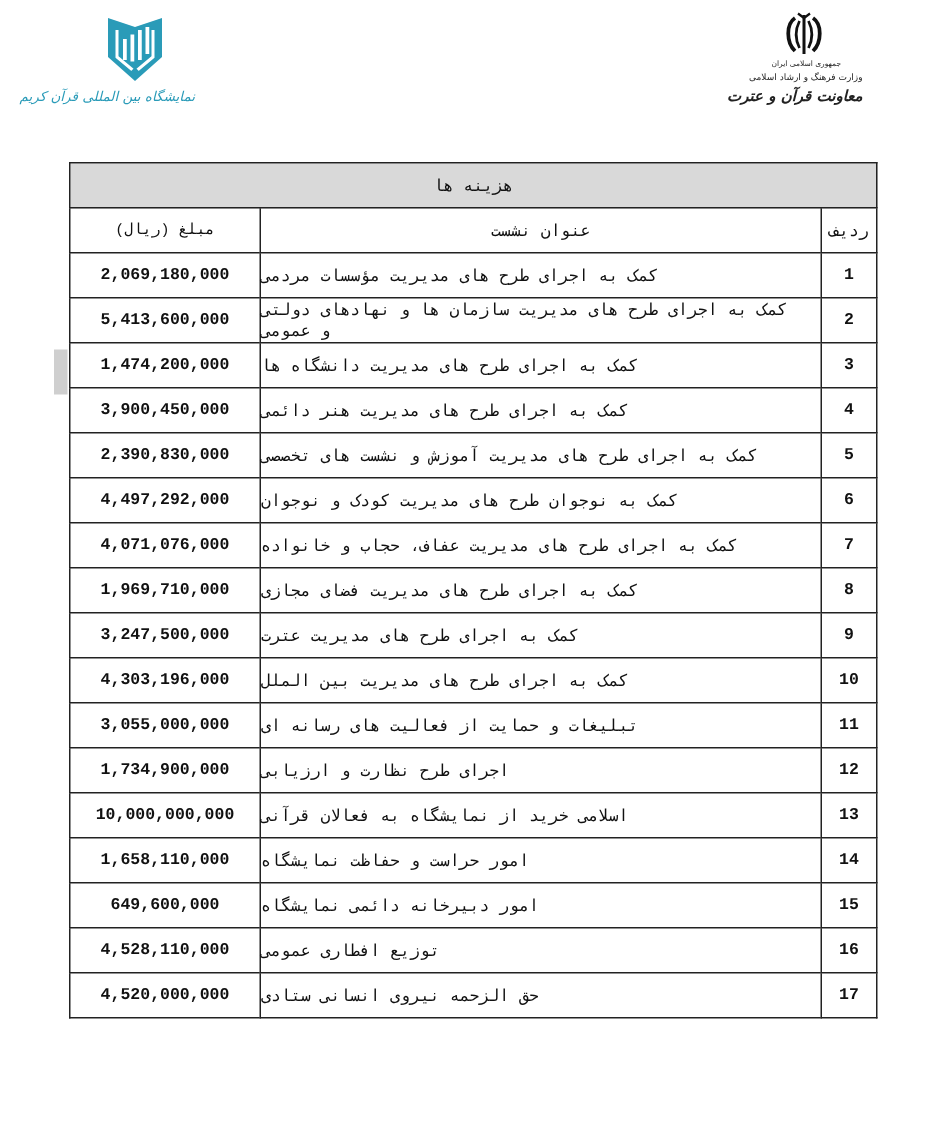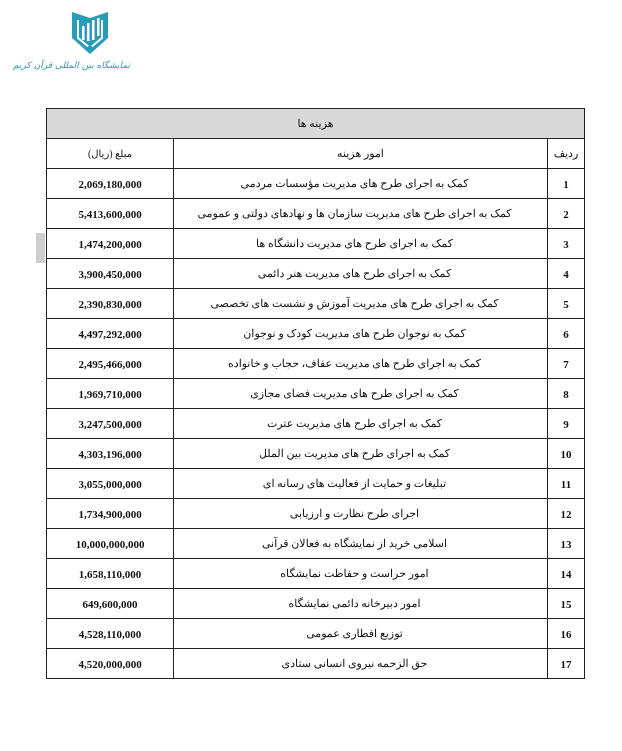--- a/index.html
+++ b/index.html
@@ -9,26 +9,26 @@
     .logo-left .mark { position: absolute; left: 18px; top: 2px; width: 44px; height: 50px; }
     .logo-left .caption { position: absolute; left: 0; top: 54px; width: 80px; text-align: right; font-size: 9px; color: #2a9bb8; font-style: italic; direction: rtl; white-space: nowrap; }
     .logo-right { position: absolute; left: 500px; top: 6px; width: 80px; height: 80px; }
     .logo-right .emblem { position: absolute; left: 22px; top: 2px; width: 28px; height: 30px; }
     .logo-right .line { position: absolute; left: 0; width: 75px; text-align: center; direction: rtl; white-space: nowrap; color: #222; }
     .logo-right .l1 { top: 34px; font-size: 5px; }
     .logo-right .l2 { top: 42px; font-size: 6px; }
     .logo-right .l3 { top: 53px; font-size: 10px; font-weight: bold; font-style: italic; }
     .title { position: absolute; left: 140px; top: 50px; width: 355px; text-align: center; direction: rtl; font-weight: bold; font-size: 13px; white-space: nowrap; }
     .scroll-stub { position: absolute; left: 36px; top: 233px; width: 9px; height: 30px; background: #cfcfcf; }
-    table.costs { position: absolute; left: 46px; top: 108px; width: 539px; border-collapse: collapse; direction: rtl; font-family: Liberation Serif, serif; }
+    table.costs { position: absolute; left: 46px; top: 108px; width: 539px; border-collapse: collapse; direction: rtl; font-family: Liberation Mono, monospace; }
     table.costs td, table.costs th { border: 1px solid #222; padding: 0; height: 29px; font-size: 11px; }
     .caption-row th { background: #d9d9d9; height: 32px; font-weight: normal; font-size: 11px; text-align: center; }
     .head-row th { font-weight: normal; height: 27px; }
     .c-num { width: 36px; text-align: center; font-weight: bold; font-size: 12px; margin-top: 16px; }
-    .c-title { text-align: center; padding-right: 12px !important; }
+    .c-title { text-align: left; padding-right: 12px !important; }
     .c-amt { width: 126px; text-align: center; font-weight: bold; direction: ltr; font-size: 12.5px; }
     .head-row .c-num { font-weight: normal; font-size: 11px; }
     .head-row .c-title { text-align: center; padding-right: 0 !important; }
     .head-row .c-amt { font-weight: normal; font-size: 10px; direction: rtl; }
   </style>
 </head>
 <body>
 
 <div class="header">
   <div class="logo-left">
@@ -38,32 +38,45 @@
       <rect x="14" y="18" width="2.5" height="14" fill="#fff"></rect>
       <rect x="19" y="15" width="2.5" height="18" fill="#fff"></rect>
       <rect x="24" y="12" width="2.5" height="20" fill="#fff"></rect>
       <rect x="29" y="10" width="2.5" height="18" fill="#fff"></rect>
       <rect x="19" y="38" width="6" height="6" transform="rotate(45 22 41)" fill="#2a9bb8"></rect>
     </svg>
     <div class="caption">نمایشگاه بین المللی قرآن کریم</div>
   </div>
 
 
+  <div class="logo-right">
+    <svg class="emblem" viewBox="0 0 28 30">
+      <path d="M8 4 C2 8 2 20 8 26" fill="none" stroke="#111" stroke-width="2.5"></path>
+      <path d="M20 4 C26 8 26 20 20 26" fill="none" stroke="#111" stroke-width="2.5"></path>
+      <path d="M11 6 C8 12 8 18 11 24" fill="none" stroke="#111" stroke-width="1.8"></path>
+      <path d="M17 6 C20 12 20 18 17 24" fill="none" stroke="#111" stroke-width="1.8"></path>
+      <rect x="13" y="2" width="2" height="26" fill="#111"></rect>
+      <path d="M10 1 L14 4 L18 1" fill="none" stroke="#111" stroke-width="1.5"></path>
+    </svg>
+    <div class="line l1">جمهوری اسلامی ایران</div>
+    <div class="line l2">وزارت فرهنگ و ارشاد اسلامی</div>
+    <div class="line l3">معاونت قرآن و عترت</div>
+  </div>
 </div>
 
 <div class="scroll-stub"></div>
 
 <table class="costs">
   <thead>
     <tr class="caption-row">
       <th colspan="3">هزینه ها</th>
     </tr>
     <tr class="head-row">
       <th class="c-num">ردیف</th>
-      <th class="c-title">امور هزینه</th>
+      <th class="c-title">عنوان نشست</th>
       <th class="c-amt">مبلغ (ریال)</th>
     </tr>
   </thead>
   <tbody id="rows">
       <tr>
         <td class="c-num">1</td>
         <td class="c-title">کمک به اجرای طرح های مدیریت مؤسسات مردمی</td>
         <td class="c-amt">2,069,180,000</td>
       </tr>
       <tr>
@@ -87,21 +100,21 @@
         <td class="c-amt">2,390,830,000</td>
       </tr>
       <tr>
         <td class="c-num">6</td>
         <td class="c-title">کمک به نوجوان طرح های مدیریت کودک و نوجوان</td>
         <td class="c-amt">4,497,292,000</td>
       </tr>
       <tr>
         <td class="c-num">7</td>
         <td class="c-title">کمک به اجرای طرح های مدیریت عفاف، حجاب و خانواده</td>
-        <td class="c-amt">2,495,466,000</td>
+        <td class="c-amt">4,071,076,000</td>
       </tr>
       <tr>
         <td class="c-num">8</td>
         <td class="c-title">کمک به اجرای طرح های مدیریت فضای مجازی</td>
         <td class="c-amt">1,969,710,000</td>
       </tr>
       <tr>
         <td class="c-num">9</td>
         <td class="c-title">کمک به اجرای طرح های مدیریت عترت</td>
         <td class="c-amt">3,247,500,000</td>

